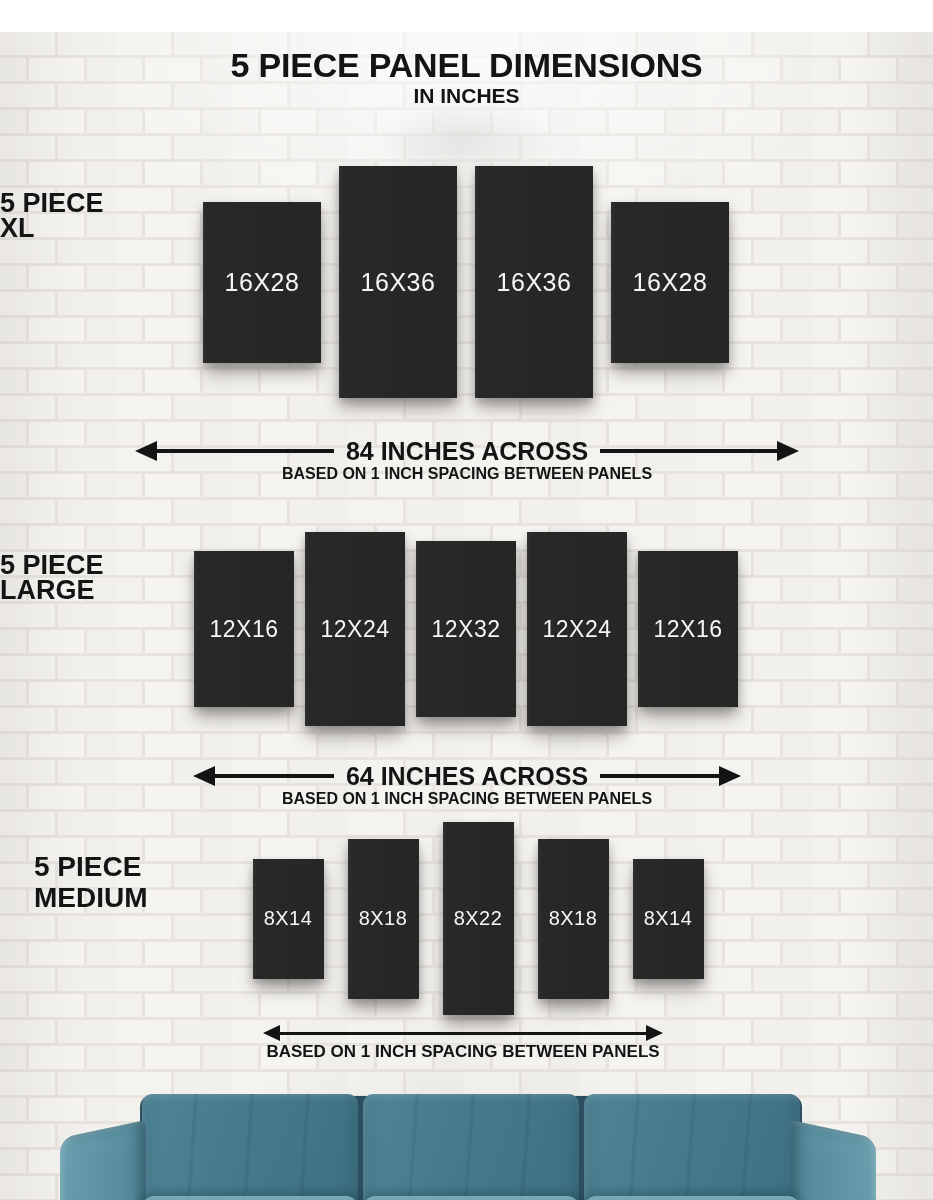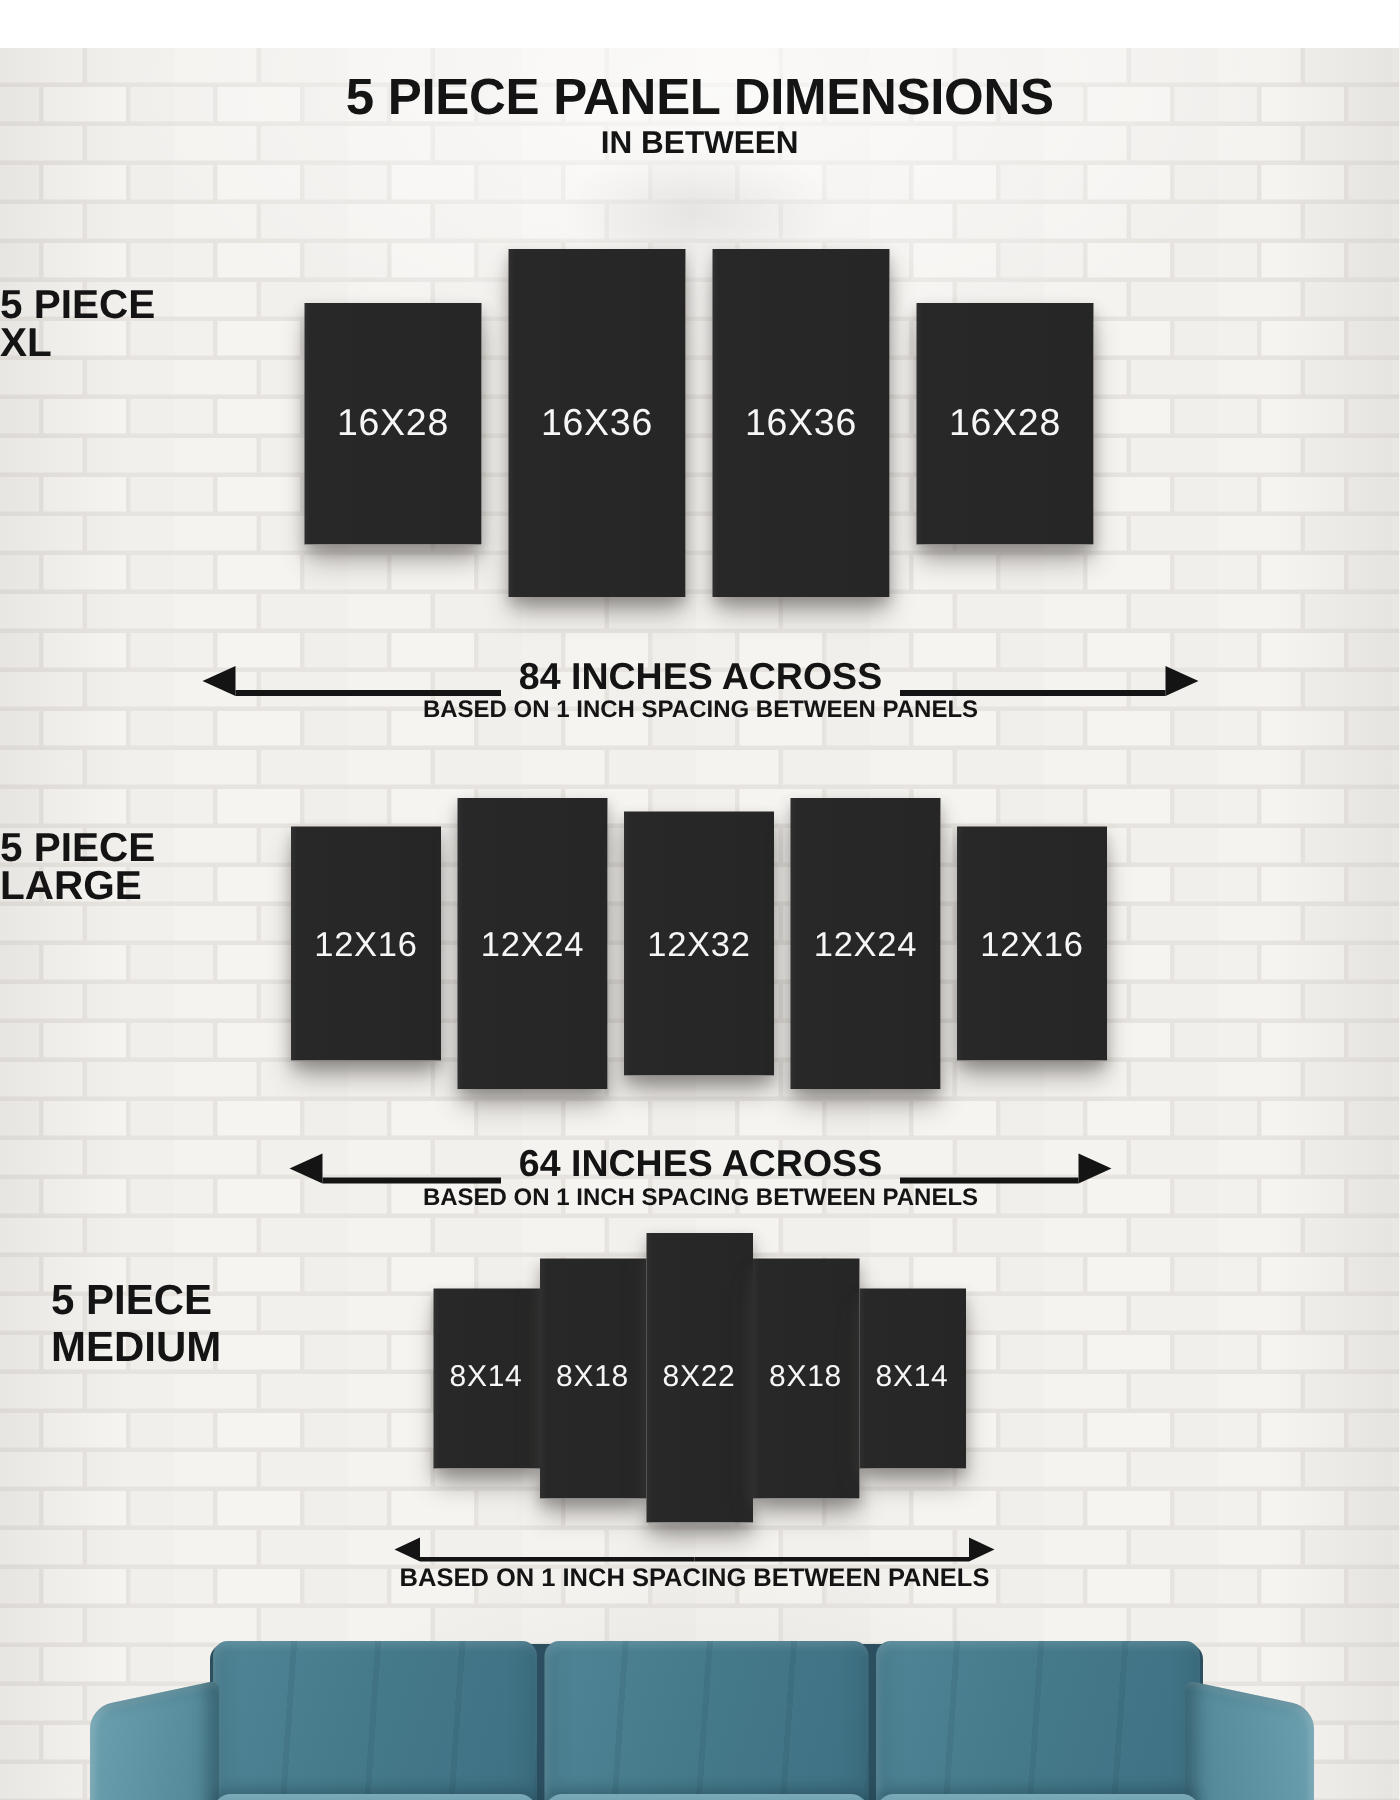--- a/index.html
+++ b/index.html
@@ -24,40 +24,40 @@
   .title-sub{font-size:21px;font-weight:bold;line-height:22px;margin-top:1px;}
 
   .side-label{position:absolute;font-weight:bold;text-align:left;z-index:2;}
   .lbl-xl{left:0;width:124px;top:159px;font-size:27px;line-height:25px;}
   .lbl-lg{left:0;width:174px;top:521px;font-size:27px;line-height:25px;}
   .lbl-md{left:34px;width:200px;top:819px;font-size:28px;line-height:31px;}
 
   .row{position:absolute;display:flex;align-items:center;justify-content:center;z-index:2;}
   .row-xl{left:135px;top:111px;width:662px;height:278px;gap:18px;}
   .row-lg{left:194px;top:478px;width:544px;height:238px;gap:11px;}
-  .row-md{left:264px;top:790px;width:404px;height:193px;gap:0;justify-content:center;}
+  .row-md{left:276px;top:790px;width:404px;height:193px;gap:24px;justify-content:center;}
 
   .panel{
     display:flex;align-items:center;justify-content:center;flex:none;
     color:#f6f6f6;letter-spacing:.5px;
     background:linear-gradient(90deg,#303030 0px,#282828 4px,#262626 100%);
     box-shadow:0 12px 16px -2px rgba(75,72,68,.45), 0 4px 8px rgba(75,72,68,.30);
   }
   .row-xl .panel{width:118px;font-size:25px;}
   .row-lg .panel{width:100px;font-size:23px;}
   .row-md .panel{width:71px;font-size:20px;}
   .row-xl .h-s{height:161px}.row-xl .h-m{height:232px}.row-xl .h-l{height:278px}
   .row-lg .h-s{height:156px}.row-lg .h-m{height:194px}.row-lg .h-l{height:176px}
   .row-md .h-s{height:120px}.row-md .h-m{height:160px}.row-md .h-l{height:193px}
 
   .arrow-row{position:absolute;display:flex;flex-direction:column;align-items:center;z-index:2;}
   .ar-xl{left:135px;top:406px;width:664px;}
   .ar-lg{left:193px;top:731px;width:548px;}
   .ar-md{left:263px;top:993px;width:400px;}
-  .arrow-line{display:flex;align-items:flex-end;width:100%;}
+  .arrow-line{display:flex;align-items:center;width:100%;}
   .seg{flex:1;height:4px;background:#141414;}
   .ar-md .seg{height:3px;}
   .arrow-text{font-weight:bold;white-space:nowrap;padding:0 12px;line-height:26px;}
   .ar-xl .arrow-text,.ar-lg .arrow-text{font-size:25px;}
   .ar-md .arrow-text{font-size:24px;}
   .ah{width:0;height:0;border-style:solid;flex:none;}
   .ah.left{border-width:10px 22px 10px 0;border-color:transparent #141414 transparent transparent;}
   .ah.right{border-width:10px 0 10px 22px;border-color:transparent transparent transparent #141414;}
   .ar-md .ah.left{border-width:8px 17px 8px 0;}
   .ar-md .ah.right{border-width:8px 0 8px 17px;}
@@ -111,21 +111,21 @@
         <rect x="29" y="26" width="55" height="23" fill="#f6f4f1"></rect>
         <rect x="87" y="26" width="29" height="23" fill="#f1efec"></rect>
       </pattern>
     </defs>
     <rect width="933" height="1200" fill="url(#brick)"></rect>
   </svg>
   <div class="light-overlay"></div>
 
   <header class="title">
     <div class="title-main">5 PIECE PANEL DIMENSIONS</div>
-    <div class="title-sub">IN BETWEEN</div>
+    <div class="title-sub">IN INCHES</div>
   </header>
 
   <section>
     <div class="side-label lbl-xl">
       <div>5 PIECE</div>
       <div>XL</div>
     </div>
     <div class="row row-xl">
       <div class="panel h-s">
           <span>16X28</span>

